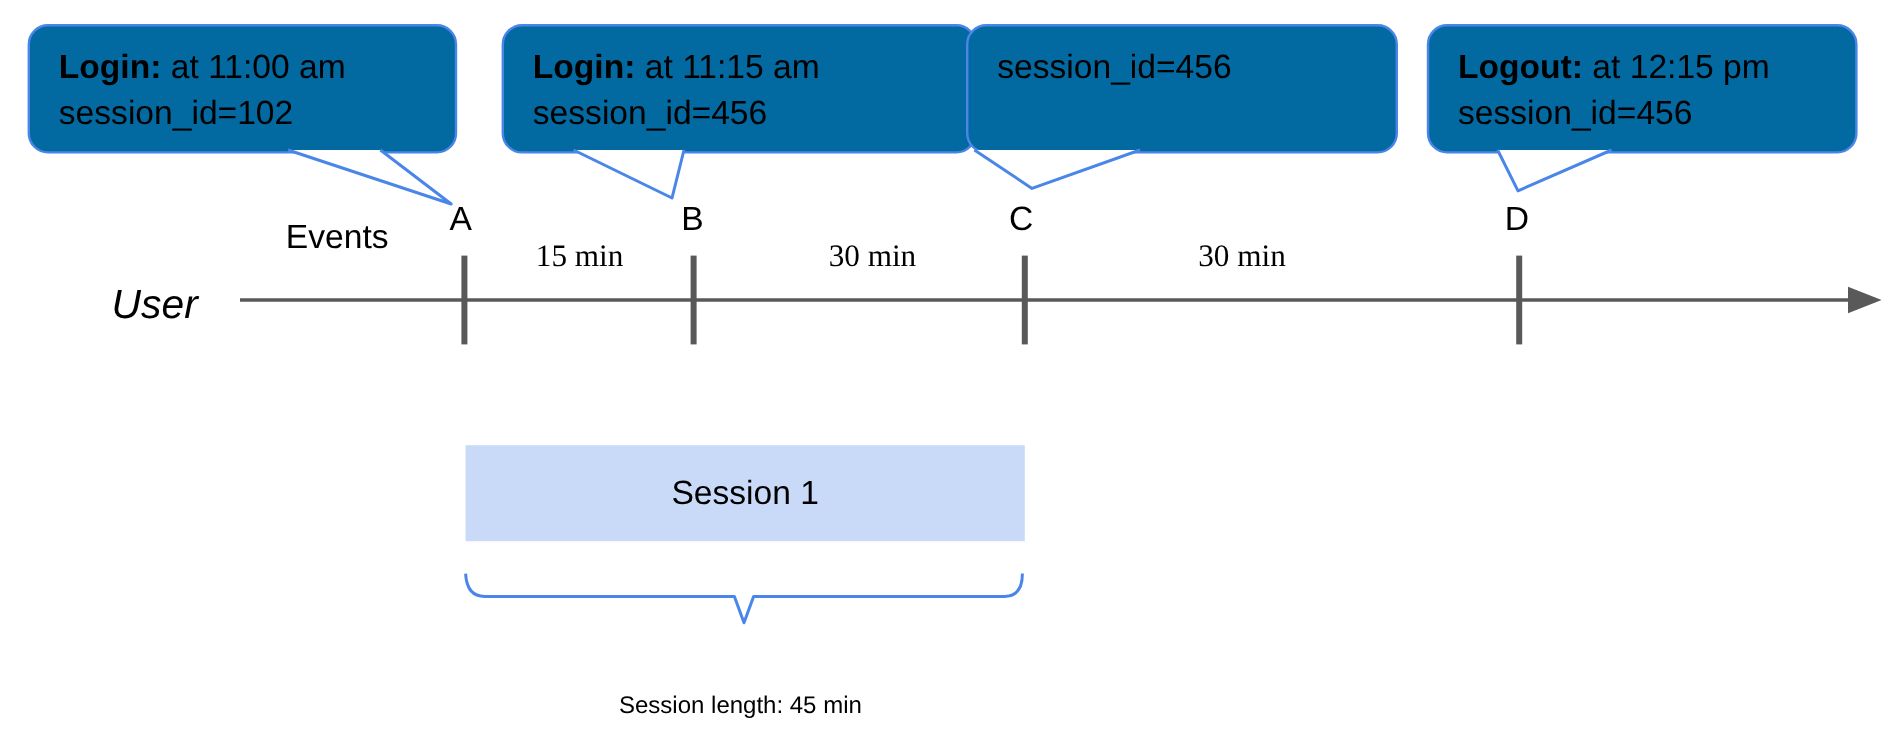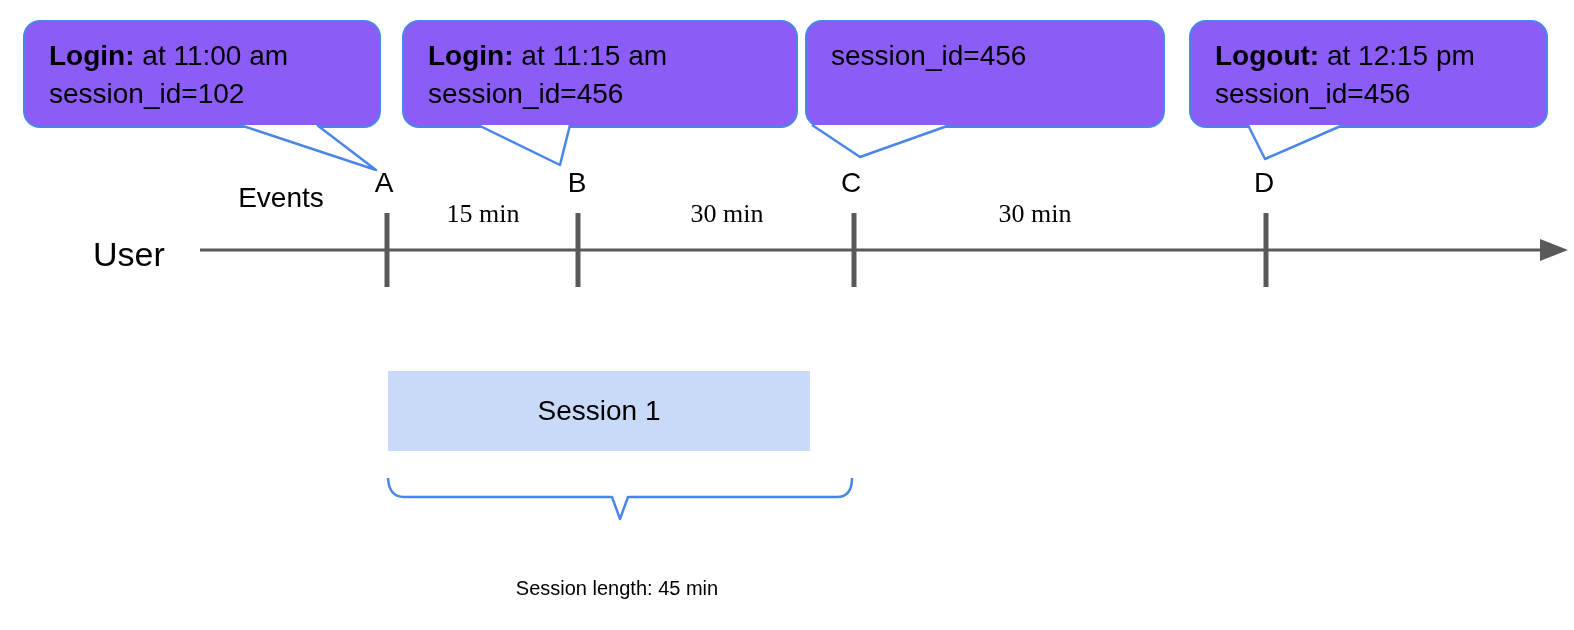--- a/index.html
+++ b/index.html
@@ -7,29 +7,29 @@
     --bar-fill:#c9daf8;
     --line-gray:#595959;
   }
   html,body{margin:0;padding:0;background:#fff;}
   .canvas{
     position:relative;width:1574px;height:630px;background:#fff;overflow:hidden;
     font-family:"Liberation Sans","DejaVu Sans",sans-serif;color:#000;
   }
   .bubble{
     position:absolute;top:20px;height:108px;box-sizing:border-box;
-    border:2.5px solid var(--accent);border-radius:17px;background:#8b5cf6;
+    border:2.5px solid var(--accent);border-radius:17px;background:#0369a1;
     padding:15px 10px 0 24px;font-size:28px;line-height:38px;white-space:nowrap;
   }
   .bubble .bold{font-weight:bold;}
   .lbl{position:absolute;font-size:28px;line-height:28px;transform:translateX(-50%);white-space:nowrap;}
   .interval{position:absolute;font-size:26px;line-height:26px;transform:translateX(-50%);white-space:nowrap;font-family:Liberation Serif, serif;}
-  .user-lbl{position:absolute;left:93px;top:237px;font-size:34px;line-height:34px;}
+  .user-lbl{position:absolute;left:93px;top:237px;font-size:34px;line-height:34px;font-style:italic;}
   .session-bar{
-    position:absolute;left:388px;top:371px;width:422px;height:80px;
+    position:absolute;left:388px;top:371px;width:466px;height:80px;
     background:var(--bar-fill);display:flex;align-items:center;justify-content:center;
     font-size:28px;
   }
   .session-length{position:absolute;left:617px;top:577px;transform:translateX(-50%);font-size:20px;white-space:nowrap;}
   svg.overlay{position:absolute;left:0;top:0;pointer-events:none;}
   .tick{stroke:var(--line-gray);stroke-width:5;}
   .axis{stroke:var(--line-gray);stroke-width:3;}
   .arrowhead{fill:var(--line-gray);stroke:none;}
   .tail{fill:#ffffff;stroke:var(--accent);stroke-width:2.5;stroke-linejoin:round;}
   .brace{fill:none;stroke:var(--accent);stroke-width:2.5;stroke-linejoin:round;}
@@ -37,21 +37,21 @@
 </head>
 <body>
 
 <div class="canvas">
 
   <div class="bubble" style="left:23px;width:358px;">
     <div><span class="bold">Login:</span><span> at 11:00 am</span></div>
     <div>session_id=102</div>
   </div>
 
-  <div class="bubble" style="left:402px;width:396px;">
+  <div class="bubble" style="left:418px;width:396px;">
     <div><span class="bold">Login:</span><span> at 11:15 am</span></div>
     <div>session_id=456</div>
   </div>
 
   <div class="bubble" style="left:805px;width:360px;">
     <div>session_id=456</div>
   </div>
 
   <div class="bubble" style="left:1189px;width:359px;">
     <div><span class="bold">Logout:</span><span> at 12:15 pm</span></div>

